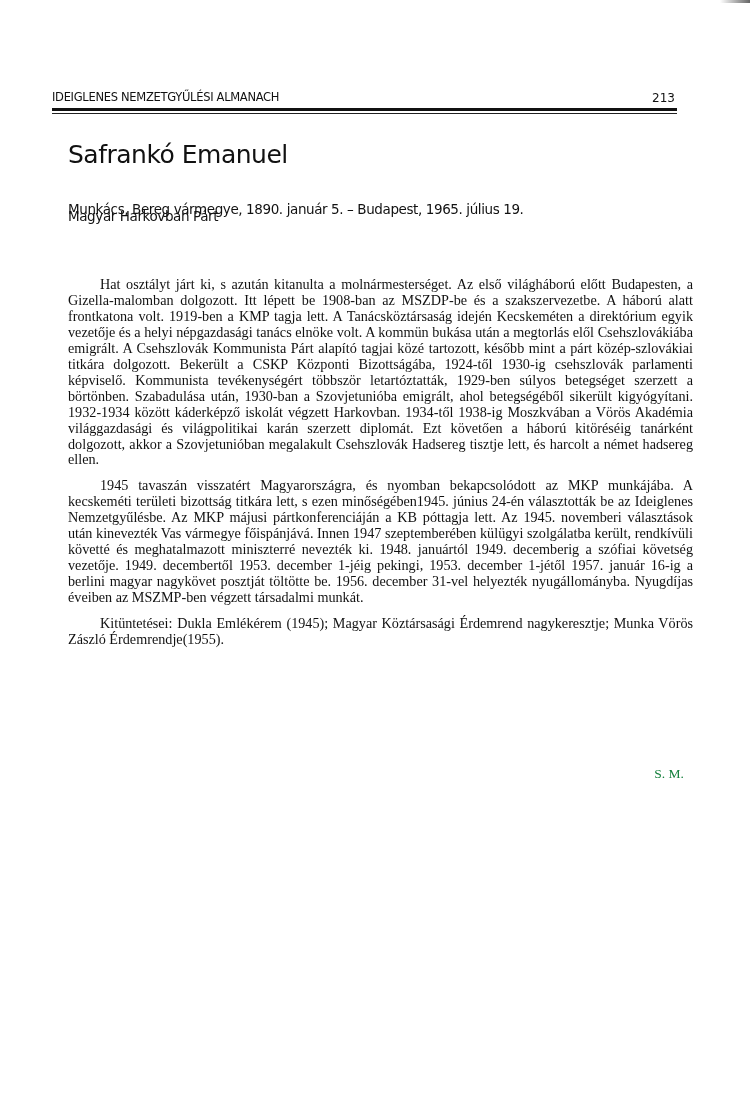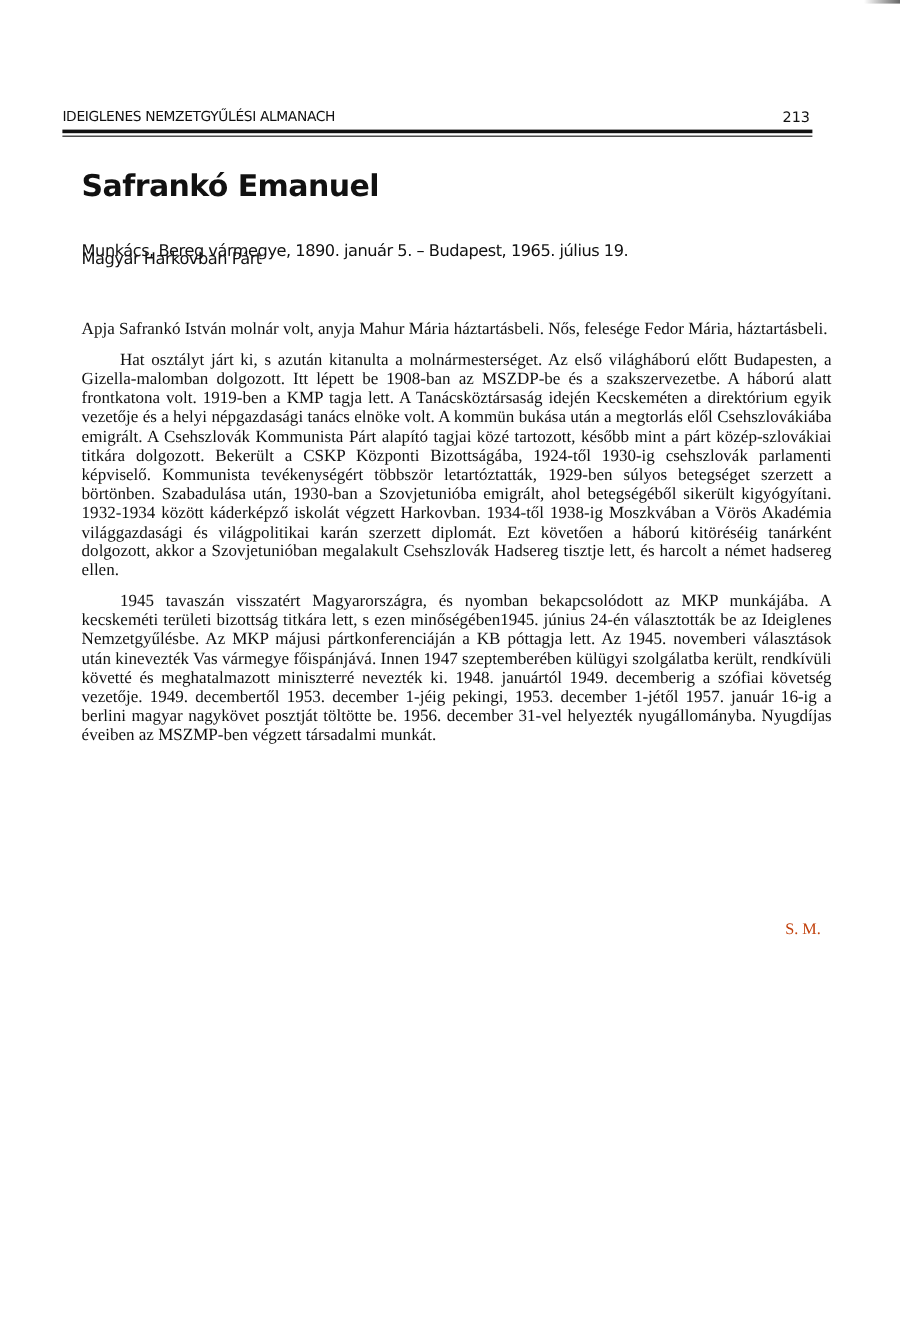--- a/index.html
+++ b/index.html
@@ -24,57 +24,57 @@
       font-family: "DejaVu Sans", sans-serif; font-size: 12px; color: #111;
     }
     .rule-thick {
       position: absolute; left: 0; right: 0; top: 18px; height: 3px; background: #111;
     }
     .rule-thin {
       position: absolute; left: 0; right: 0; top: 23px; height: 1px; background: #222;
     }
     .name-heading {
       position: absolute; left: 68px; top: 140px; margin: 0;
-      font-family: "DejaVu Sans", sans-serif; font-weight: bold; font-size: 25px;
+      font-family: "DejaVu Sans", sans-serif; font-weight: normal; font-size: 25px;
       letter-spacing: -0.5px; color: #111;
     }
     .subline {
       position: absolute; left: 68px;
       font-family: "DejaVu Sans", sans-serif; font-size: 13.5px; letter-spacing: -0.4px;
       color: #111; white-space: nowrap;
     }
     .birth-death { top: 181px; margin-top: 20px; }
     .party { top: 208px; }
     .body-text {
       position: absolute; left: 68px; top: 267px; width: 625px;
       font-family: "Liberation Serif", serif; font-size: 14.2px; line-height: 15.95px;
       color: #111; text-align: justify; hyphens: manual;
     }
     .body-text p { margin: 0; }
     .body-text p.indent { text-indent: 32px; margin-top: 10px; }
     .signature {
       position: absolute; right: 66px; top: 766px;
-      font-family: "Liberation Serif", serif; font-size: 13.5px; color: #c2410c;
+      font-family: "Liberation Serif", serif; font-size: 13.5px; color: #15803d;
     }
   </style>
 </head>
 <body>
 
 <div class="corner-mark"></div>
 
 <div class="running-head">
   <span class="running-title">IDEIGLENES NEMZETGYŰLÉSI ALMANACH</span>
   <span class="page-number">213</span>
   <div class="rule-thick"></div>
   <div class="rule-thin"></div>
 </div>
 
 <h1 class="name-heading">Safrankó Emanuel</h1>
 <div class="subline birth-death">Munkács, Bereg vármegye, 1890. január 5. – Budapest, 1965. július 19.</div>
 <div class="subline party">Magyar Harkovban Párt</div>
 
 <div class="body-text">
-  <p>Apja Safrankó István molnár volt, anyja Mahur Mária háztartásbeli. Nős, felesége Fedor Mária, háztartásbeli.</p>
   <p class="indent">Hat osztályt járt ki, s azután kitanulta a molnármesterséget. Az első világháború előtt Budapesten, a Gizella-malomban dolgozott. Itt lépett be 1908-ban az MSZDP-be és a szakszervezetbe. A háború alatt frontkatona volt. 1919-ben a KMP tagja lett. A Tanácsköztársaság idején Kecskeméten a direktórium egyik vezetője és a helyi népgazdasági tanács elnöke volt. A kommün bukása után a megtorlás elől Csehszlovákiába emigrált. A Csehszlovák Kommunista Párt alapító tagjai közé tartozott, később mint a párt közép-szlovákiai titkára dolgozott. Bekerült a CSKP Központi Bizottságába, 1924-től 1930-ig csehszlovák parlamenti képviselő. Kommunista tevékenységért többször letartóztatták, 1929-ben súlyos betegséget szerzett a börtönben. Szabadulása után, 1930-ban a Szovjetunióba emigrált, ahol betegségéből sikerült kigyógyítani. 1932-1934 között káderképző iskolát végzett Harkovban. 1934-től 1938-ig Moszkvában a Vörös Akadémia világgazdasági és világpolitikai karán szerzett diplomát. Ezt követően a háború kitöréséig tanárként dolgozott, akkor a Szovjetunióban megalakult Csehszlovák Hadsereg tisztje lett, és harcolt a német hadsereg ellen.</p>
   <p class="indent">1945 tavaszán visszatért Magyarországra, és nyomban bekapcsolódott az MKP munkájába. A kecskeméti területi bizottság titkára lett, s ezen minőségében1945. június 24-én választották be az Ideiglenes Nemzetgyűlésbe. Az MKP májusi pártkonferenciáján a KB póttagja lett. Az 1945. novemberi választások után kinevezték Vas vármegye főispánjává. Innen 1947 szeptemberében külügyi szolgálatba került, rendkívüli követté és meghatalmazott miniszterré nevezték ki. 1948. januártól 1949. decemberig a szófiai követség vezetője. 1949. decembertől 1953. december 1-jéig pekingi, 1953. december 1-jétől 1957. január 16-ig a berlini magyar nagykövet posztját töltötte be. 1956. december 31-vel helyezték nyugállományba. Nyugdíjas éveiben az MSZMP-ben végzett társadalmi munkát.</p>
+  <p class="indent">Kitüntetései: Dukla Emlékérem (1945); Magyar Köztársasági Érdemrend nagykeresztje; Munka Vörös Zászló Érdemrendje(1955).</p>
 </div>
 
 <div class="signature">S. M.</div>
 
 </body></html>

